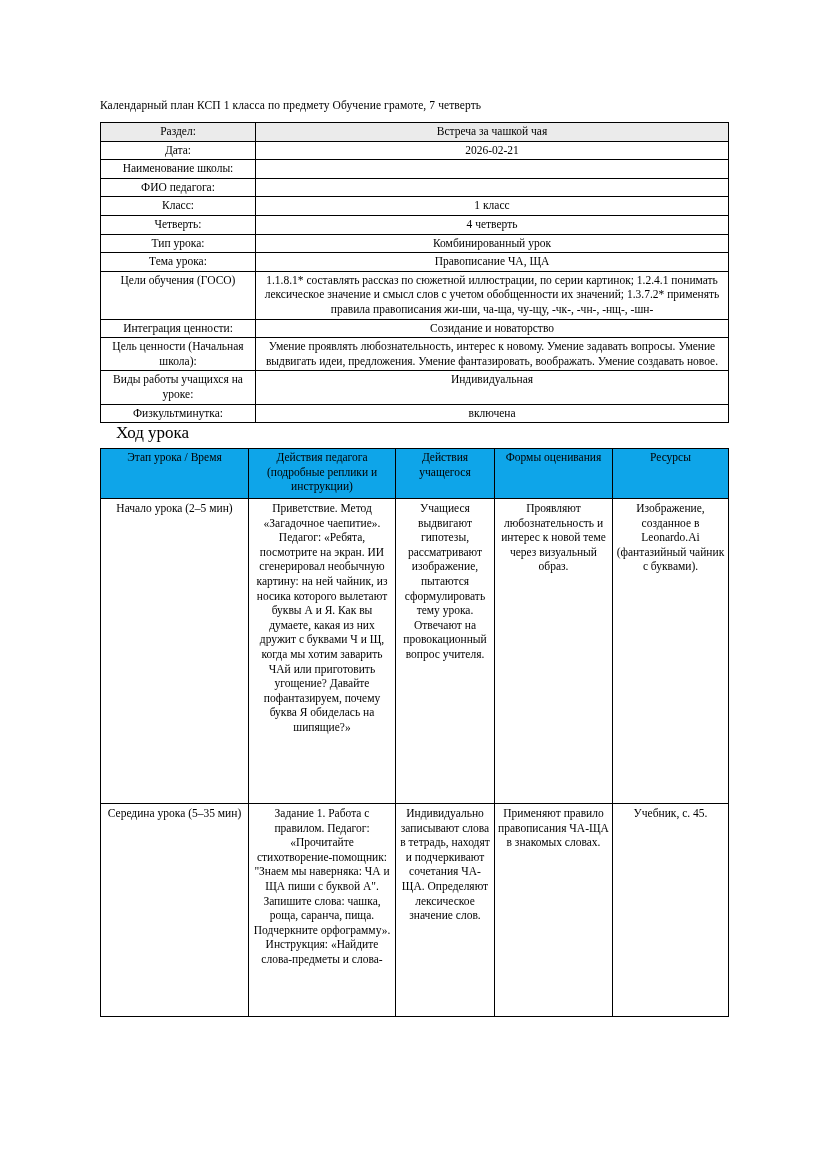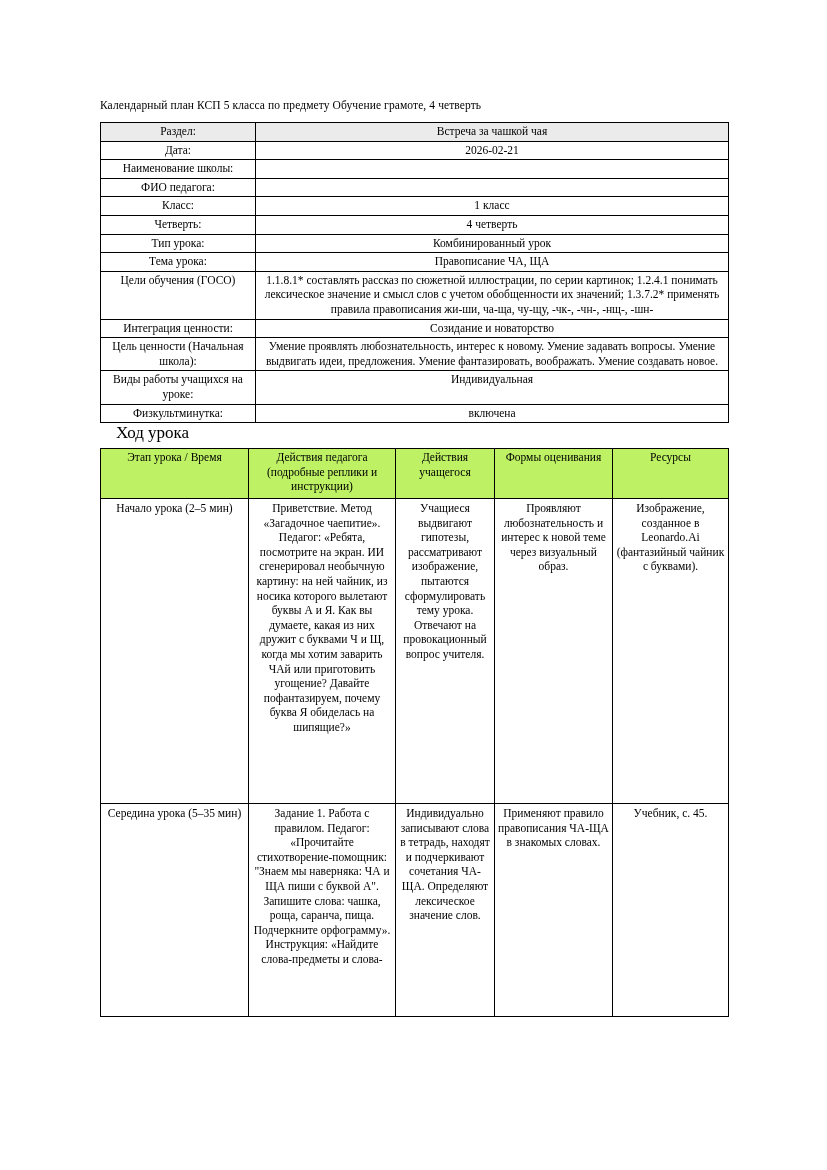--- a/index.html
+++ b/index.html
@@ -62,36 +62,36 @@
     font-size: 17px;
     line-height: 15px;
     margin: 2px 0 8px 16px;
   }
   #flow-table col.f1 { width: 148px; }
   #flow-table col.f2 { width: 147px; }
   #flow-table col.f3 { width: 99px; }
   #flow-table col.f4 { width: 118px; }
   #flow-table col.f5 { width: 116px; }
   #flow-table thead td {
-    background: #bef264;
+    background: #0ea5e9;
     height: 46px;
   }
   #flow-table tbody td {
     padding-top: 2px;
   }
   .row-start td { height: 300px; }
   .row-middle td { height: 208px; margin-left: 28px; }
 </style>
 </head>
 <body>
 
 <div class="page">
   <div class="content">
 
-    <p class="doc-title">Календарный план КСП 5 класса по предмету Обучение грамоте, 4 четверть</p>
+    <p class="doc-title">Календарный план КСП 1 класса по предмету Обучение грамоте, 7 четверть</p>
 
     <table id="info-table">
       <colgroup>
         <col class="c-label">
         <col class="c-value">
       </colgroup>
       <tbody>
         <tr class="shaded">
           <td>Раздел:</td>
           <td>Встреча за чашкой чая</td>

